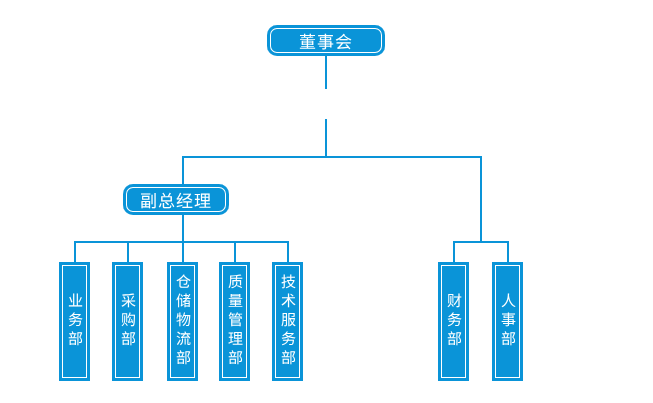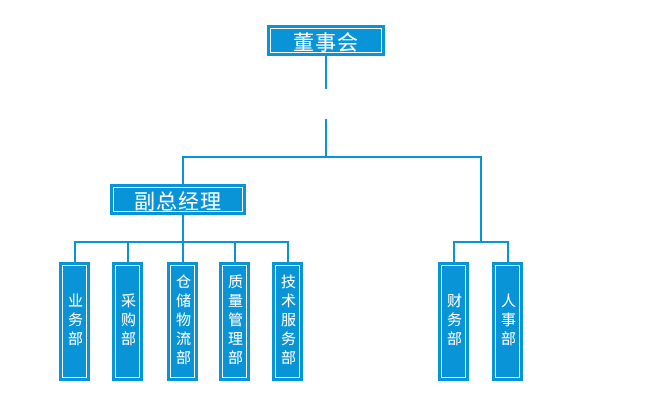--- a/index.html
+++ b/index.html
@@ -27,35 +27,36 @@
     color:var(--white);
     box-shadow: inset 0 0 0 3px var(--blue), inset 0 0 0 4px var(--white);
     display:flex;
     align-items:center;
     justify-content:center;
     z-index:2;
     box-sizing:border-box;
   }
   .hnode{
     width:118px;height:31px;
-    font-size:21px;
+    font-size:17px;
     letter-spacing:1px;
+    border-radius:10px;
   }
   .vnode{
     width:31px;height:119px;
     top:262px;
     font-size:15px;
     writing-mode:vertical-lr;
     text-orientation:upright;
     letter-spacing:4px;
   }
   
   #n-board {left:267px;top:25px;}
   #n-gm    {left:267px;top:88px;}
-  #n-dgm   {left:110px;top:184px;width:136px;}
+  #n-dgm   {left:123px;top:184px;width:106px;}
   
   #n-business  {left:59px;}
   #n-purchase  {left:112px;}
   #n-warehouse {left:167px;}
   #n-quality   {left:219px;}
   #n-tech      {left:272px;}
   #n-finance   {left:438px;}
   #n-hr        {left:492px;}
   
   #l-stem1      {left:325px;top:56px;width:2px;height:33px;}

